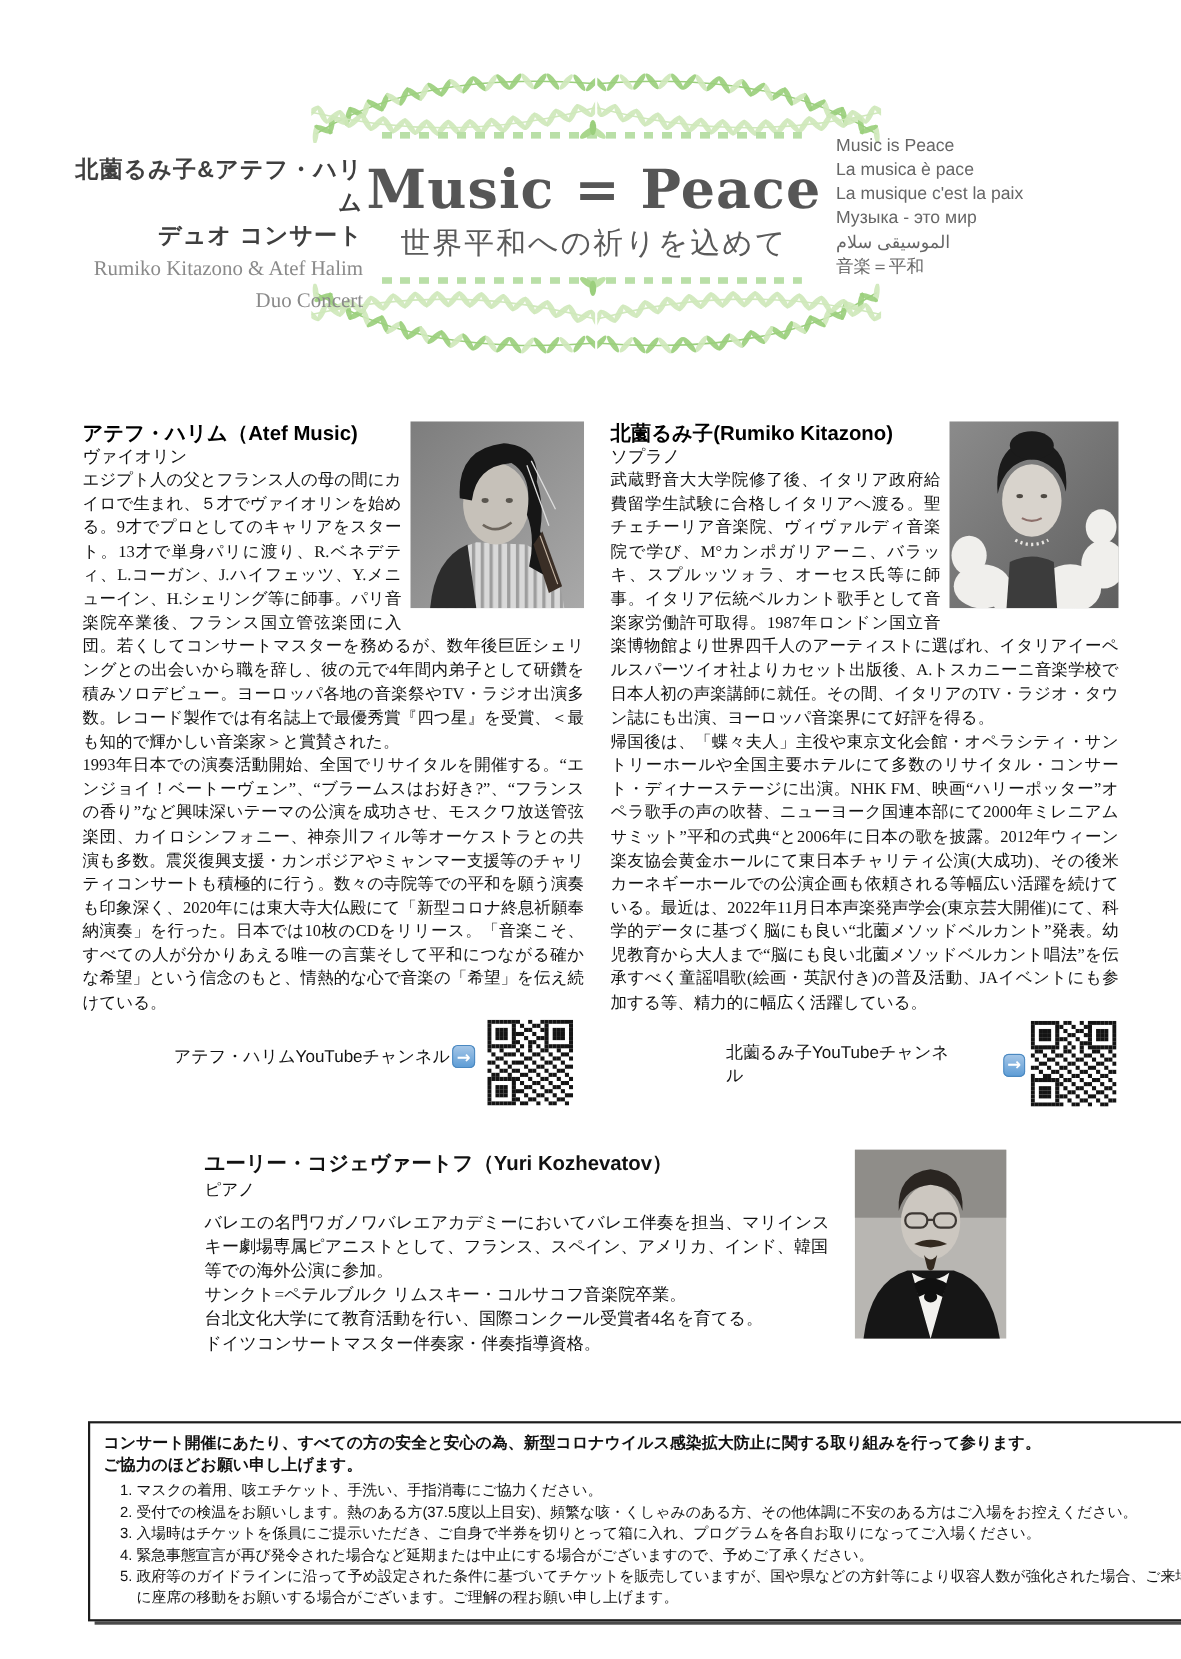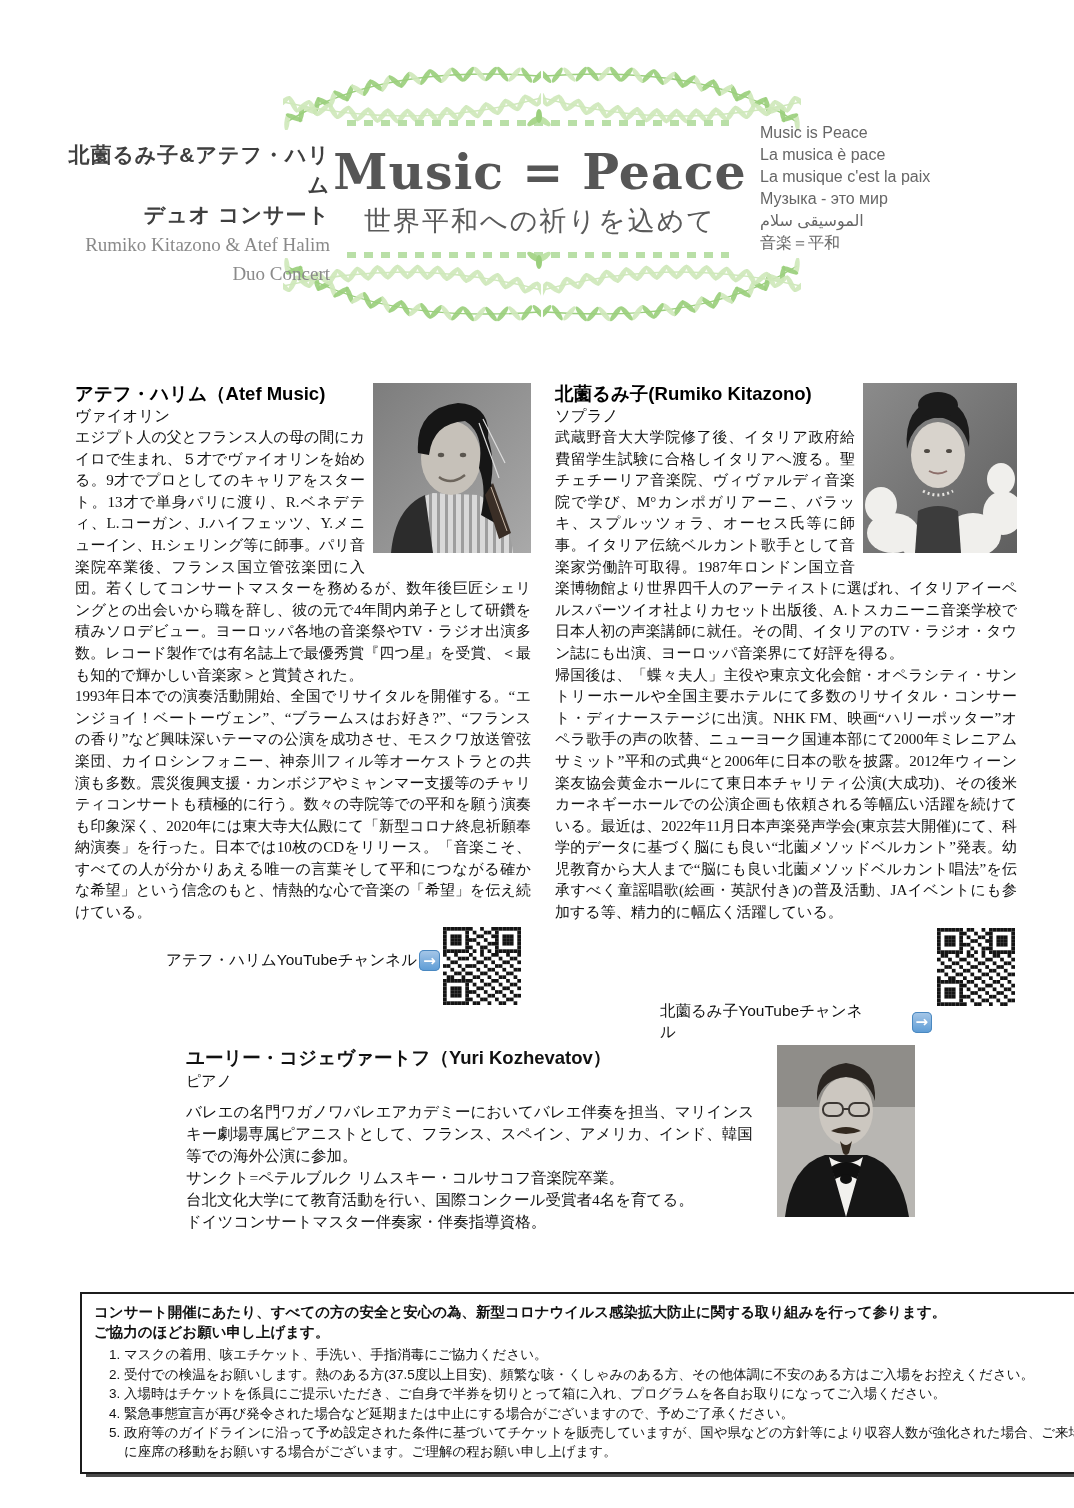--- a/index.html
+++ b/index.html
@@ -390,21 +390,21 @@
       <ellipse cx="86" cy="68" rx="3" ry="2" fill="#4f4a44"></ellipse>
       <path d="M66,88 Q75,93 84,88" stroke="#8c6f6a" stroke-width="2" fill="none"></path>
       <path d="M60,108 Q75,116 90,108" stroke="#e8e6e2" stroke-width="3" stroke-dasharray="2 3" fill="none"></path>
     </svg>
     <h2>北薗るみ子(Rumiko Kitazono)</h2>
     <div class="role">ソプラノ</div>
     <p>武蔵野音大大学院修了後、イタリア政府給費留学生試験に合格しイタリアへ渡る。聖チェチーリア音楽院、ヴィヴァルディ音楽院で学び、M°カンポガリアーニ、バラッキ、スプルッツォラ、オーセス氏等に師事。イタリア伝統ベルカント歌手として音楽家労働許可取得。1987年ロンドン国立音楽博物館より世界四千人のアーティストに選ばれ、イタリアイーペルスパーツイオ社よりカセット出版後、A.トスカニーニ音楽学校で日本人初の声楽講師に就任。その間、イタリアのTV・ラジオ・タウン誌にも出演、ヨーロッパ音楽界にて好評を得る。</p>
     <p>帰国後は、「蝶々夫人」主役や東京文化会館・オペラシティ・サントリーホールや全国主要ホテルにて多数のリサイタル・コンサート・ディナーステージに出演。NHK FM、映画“ハリーポッター”オペラ歌手の声の吹替、ニューヨーク国連本部にて2000年ミレニアムサミット”平和の式典“と2006年に日本の歌を披露。2012年ウィーン楽友協会黄金ホールにて東日本チャリティ公演(大成功)、その後米カーネギーホールでの公演企画も依頼される等幅広い活躍を続けている。最近は、2022年11月日本声楽発声学会(東京芸大開催)にて、科学的データに基づく脳にも良い“北薗メソッドベルカント”発表。幼児教育から大人まで“脳にも良い北薗メソッドベルカント唱法”を伝承すべく童謡唱歌(絵画・英訳付き)の普及活動、JAイベントにも参加する等、精力的に幅広く活躍している。</p>
   </div>
 
-  <div class="yt-row" style="left:150px;top:950px;width:290px;justify-content:flex-end;">
+  <div class="yt-row" style="left:150px;top:950px;width:290px;justify-content:center;">
     <span>アテフ・ハリムYouTubeチャンネル</span>
       <span class="arrow-box">→</span>
   </div>
   <svg class="qr" style="left:443px;top:927px;" width="78" height="78" viewBox="0 0 78 78">
       <rect x="0" y="0" width="3.7142857142857144" height="3.7142857142857144" fill="#141414"></rect>
       <rect x="3.7142857142857144" y="0" width="3.7142857142857144" height="3.7142857142857144" fill="#141414"></rect>
       <rect x="7.428571428571429" y="0" width="3.7142857142857144" height="3.7142857142857144" fill="#141414"></rect>
       <rect x="11.142857142857142" y="0" width="3.7142857142857144" height="3.7142857142857144" fill="#141414"></rect>
       <rect x="14.857142857142858" y="0" width="3.7142857142857144" height="3.7142857142857144" fill="#141414"></rect>
       <rect x="18.571428571428573" y="0" width="3.7142857142857144" height="3.7142857142857144" fill="#141414"></rect>
@@ -622,21 +622,21 @@
       <rect x="18.571428571428573" y="74.28571428571429" width="3.7142857142857144" height="3.7142857142857144" fill="#141414"></rect>
       <rect x="22.285714285714285" y="74.28571428571429" width="3.7142857142857144" height="3.7142857142857144" fill="#141414"></rect>
       <rect x="29.714285714285715" y="74.28571428571429" width="3.7142857142857144" height="3.7142857142857144" fill="#141414"></rect>
       <rect x="33.42857142857143" y="74.28571428571429" width="3.7142857142857144" height="3.7142857142857144" fill="#141414"></rect>
       <rect x="44.57142857142857" y="74.28571428571429" width="3.7142857142857144" height="3.7142857142857144" fill="#141414"></rect>
       <rect x="55.714285714285715" y="74.28571428571429" width="3.7142857142857144" height="3.7142857142857144" fill="#141414"></rect>
       <rect x="59.42857142857143" y="74.28571428571429" width="3.7142857142857144" height="3.7142857142857144" fill="#141414"></rect>
       <rect x="70.57142857142857" y="74.28571428571429" width="3.7142857142857144" height="3.7142857142857144" fill="#141414"></rect>
     </svg>
 
-  <div class="yt-row" style="left:660px;top:1001px;width:272px;justify-content:flex-end;gap:39px;">
+  <div class="yt-row" style="left:660px;top:947px;width:272px;justify-content:flex-end;gap:39px;">
     <span>北薗るみ子YouTubeチャンネル</span>
       <span class="arrow-box">→</span>
   </div>
   <svg class="qr" style="left:937px;top:928px;" width="78" height="78" viewBox="0 0 78 78">
       <rect x="0" y="0" width="3.7142857142857144" height="3.7142857142857144" fill="#141414"></rect>
       <rect x="3.7142857142857144" y="0" width="3.7142857142857144" height="3.7142857142857144" fill="#141414"></rect>
       <rect x="7.428571428571429" y="0" width="3.7142857142857144" height="3.7142857142857144" fill="#141414"></rect>
       <rect x="11.142857142857142" y="0" width="3.7142857142857144" height="3.7142857142857144" fill="#141414"></rect>
       <rect x="14.857142857142858" y="0" width="3.7142857142857144" height="3.7142857142857144" fill="#141414"></rect>
       <rect x="18.571428571428573" y="0" width="3.7142857142857144" height="3.7142857142857144" fill="#141414"></rect>

